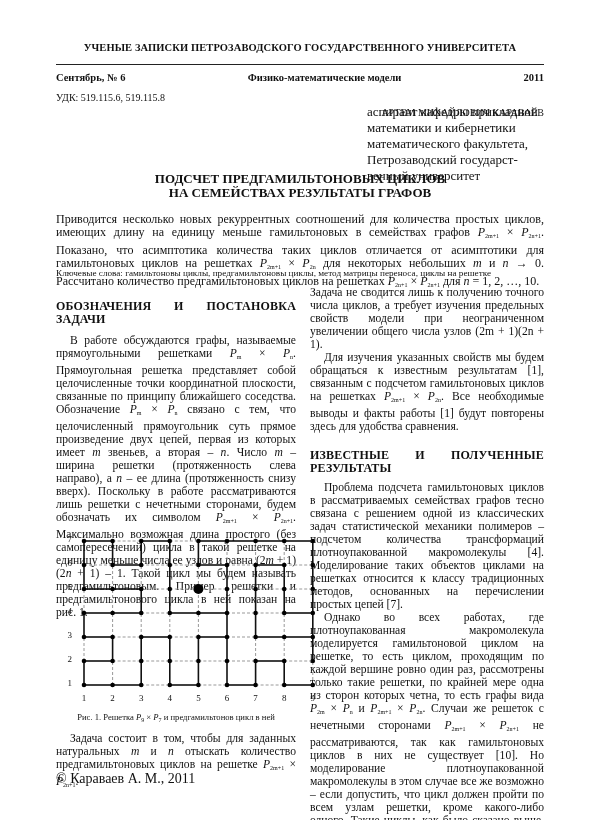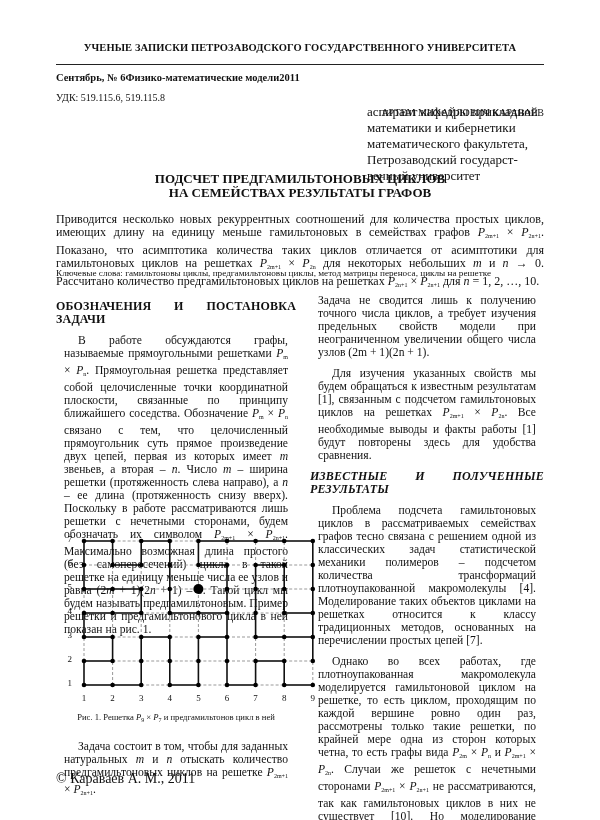--- a/index.html
+++ b/index.html
@@ -1,32 +1,32 @@
 <!DOCTYPE html>
 <html><head>
 <meta charset="utf-8">
 <style>
   html,body{margin:0;padding:0;background:#fff;}
   body{width:600px;height:820px;position:relative;overflow:hidden;font-family:"Liberation Serif","DejaVu Serif",serif;color:#111;}
   .abs{position:absolute;}
   .journal{left:0;width:600px;top:42px;text-align:center;font-weight:bold;font-size:10.5px;letter-spacing:0.1px;}
   .rule{left:56px;width:488px;top:64px;height:0;border-top:1px solid #222;}
-  .meta-row{left:56px;width:488px;top:72px;font-size:10.5px;font-weight:bold;display:flex;justify-content:flex-start;}
+  .meta-row{left:56px;width:488px;top:72px;font-size:10.5px;font-weight:bold;display:flex;justify-content:space-between;}
   .udk{left:56px;top:92px;font-size:10px;}
   .author{left:380px;width:164px;top:107px;text-align:right;font-weight:normal;font-size:10px;white-space:nowrap;right:56px;}
   .affil{left:367px;width:190px;top:104px;font-size:13px;line-height:16px;}
   .affil .email{font-style:italic;}
   .title{left:0;width:600px;top:172px;text-align:center;font-weight:bold;font-size:13px;line-height:14px;}
   .abstract{left:56px;width:488px;top:213px;font-size:12px;line-height:13.4px;text-align:justify;text-indent:0;}
   .keywords{left:56px;width:488px;top:268px;font-size:9.2px;}
   .col{font-size:11.6px;line-height:13px;text-align:justify;hyphens:manual;}
   .col-left{left:56px;width:240px;}
   .col-right{left:310px;width:234px;}
   .sec-head{font-weight:bold;font-size:12px;letter-spacing:0.2px;}
-  .p{text-indent:14px;margin:8px;}
+  .p{text-indent:14px;margin:0;}
   .p.noind{text-indent:0;}
   .caption{left:56px;width:240px;top:712px;font-size:8.6px;text-align:center;}
   .copyright{left:56px;top:771px;font-size:14px;}
   i{font-style:italic;}
   sub{font-size:6px;vertical-align:-2px;}
   svg text{font-family:"Liberation Serif",serif;font-size:9px;fill:#111;}
 </style>
 </head>
 <body>
 
@@ -253,16 +253,16 @@
 <div class="abs caption" id="cap">Рис. 1. Решетка <i>P</i><sub>9</sub> × <i>P</i><sub>7</sub> и предгамильтонов цикл в ней</div>
 
 <div class="abs col col-left" style="top:732px;">
   <p class="p" id="lp2">Задача состоит в том, чтобы для заданных натуральных <i>m</i> и <i>n</i> отыскать количество предгамильтоновых циклов на решетке <i>P</i><sub>2m+1</sub> × <i>P</i><sub>2n+1</sub>.</p>
 </div>
 <div class="abs copyright">© Караваев А. М., 2011</div>
 
 <div class="abs col col-right" style="top:286px;">
   <p class="p noind">Задача не сводится лишь к получению точного числа циклов, а требует изучения предельных свойств модели при неограниченном увеличении общего числа узлов (2m + 1)(2n + 1).</p>
   <p class="p" id="rp2">Для изучения указанных свойств мы будем обращаться к известным результатам [1], связанным с подсчетом гамильтоновых циклов на решетках <i>P</i><sub>2m+1</sub> × <i>P</i><sub>2n</sub>. Все необходимые выводы и факты работы [1] будут повторены здесь для удобства сравнения.</p>
-  <div class="sec-head" style="margin-top:4px;margin-bottom:6px;font-style:italic;">ИЗВЕСТНЫЕ И ПОЛУЧЕННЫЕ РЕЗУЛЬТАТЫ</div>
+  <div class="sec-head" style="margin-top:16px;margin-bottom:6px;">ИЗВЕСТНЫЕ И ПОЛУЧЕННЫЕ РЕЗУЛЬТАТЫ</div>
   <p class="p">Проблема подсчета гамильтоновых циклов в рассматриваемых семействах графов тесно связана с решением одной из классических задач статистической механики полимеров – подсчетом количества трансформаций плотноупакованной макромолекулы [4]. Моделирование таких объектов циклами на решетках относится к классу традиционных методов, основанных на перечислении простых цепей [7].</p>
   <p class="p" id="rp4">Однако во всех работах, где плотноупакованная макромолекула моделируется гамильтоновой циклом на решетке, то есть циклом, проходящим по каждой вершине ровно один раз, рассмотрены только такие решетки, по крайней мере одна из сторон которых четна, то есть графы вида <i>P</i><sub>2m</sub> × <i>P</i><sub>n</sub> и <i>P</i><sub>2m+1</sub> × <i>P</i><sub>2n</sub>. Случаи же решеток с нечетными сторонами <i>P</i><sub>2m+1</sub> × <i>P</i><sub>2n+1</sub> не рассматриваются, так как гамильтоновых циклов в них не существует [10]. Но моделирование плотноупакованной макромолекулы в этом случае все же возможно – если допустить, что цикл должен пройти по всем узлам решетки, кроме какого-либо одного. Такие циклы, как было сказано выше, мы будем называть предгамильтоновыми. Предгамильтоновы циклы могут также интерпретироваться как циклы на решетке с дефектами. В работе приведены результаты вычисления количества таких циклов на решетках с нечетной стороной, взятого в сумме по всем возможным положениям единственного дефекта.</p>
 </div>
 
 </body></html>

